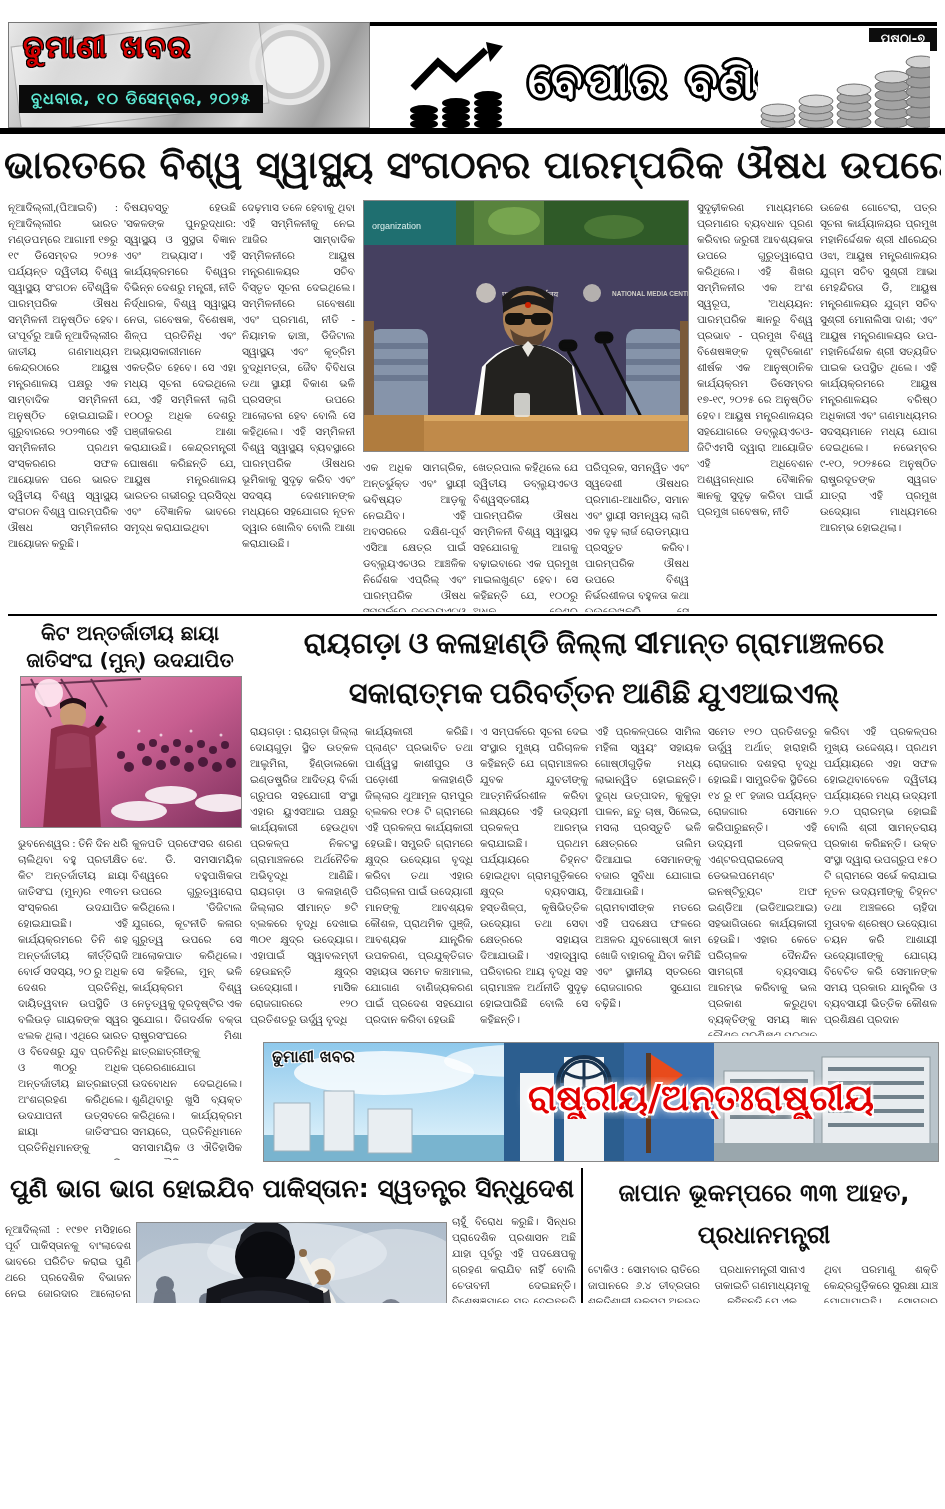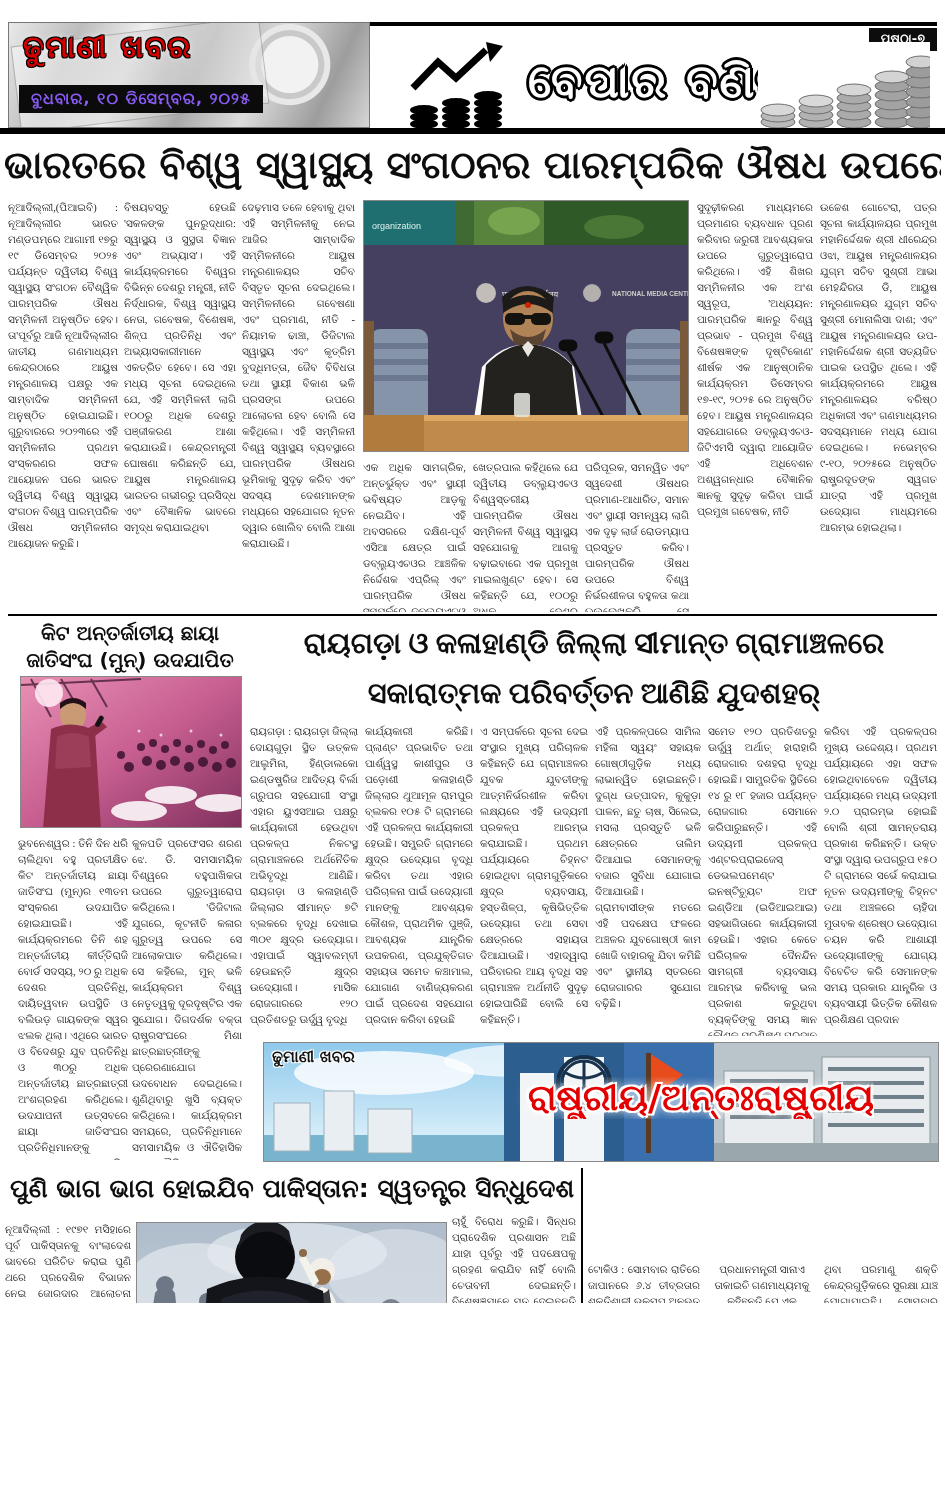--- a/index.html
+++ b/index.html
@@ -22,21 +22,21 @@
   #mast-left .note1 { position:absolute; left:6px; top:8px; width:250px; height:88px;
     background:linear-gradient(100deg,#f5f5f5,#cfcfcf 60%,#e9e9e9); border:1px solid #9a9a9a;
     transform:rotate(-7deg); opacity:.65; }
   #mast-title {
     position:absolute; left:14px; top:6px; width:340px; font-family:"DejaVu Sans",sans-serif;
     font-size:30px; font-weight:bold; color:#d40000; letter-spacing:2px;
     text-shadow:-1px -1px 0 #000, 1px -1px 0 #000, -1px 1px 0 #000, 1px 1px 0 #000, 0 0 6px #ffffff;
   }
   #mast-datebar {
     position:absolute; left:10px; top:62px; padding:4px 12px 5px 12px;
-    background:#0b0b0b; color:#8b5cf6; font-family:"DejaVu Sans",sans-serif;
+    background:#0b0b0b; color:#5eead4; font-family:"DejaVu Sans",sans-serif;
     font-size:16px; font-weight:bold; letter-spacing:1px;
   }
   #head-right { left:370px; top:22px; width:567px; height:106px; background:#ffffff; border-top:4px solid #000; }
   #page-box {
     position:absolute; right:0px; top:2px; background:#0d0d0d; color:#fff;
     font-family:"DejaVu Sans",sans-serif; font-size:13px; font-weight:bold;
     padding:3px 12px 4px 12px;
   }
   #biz-logo {
     position:absolute; left:158px; top:28px; font-family:"DejaVu Sans",sans-serif;
@@ -292,21 +292,21 @@
       <path d="M62 54 l18 -10 l6 6 l-16 12 z" fill="#8e2f4a"></path>
       <rect x="76" y="38" width="5" height="12" rx="2.5" fill="#141414" transform="rotate(30 78 44)"></rect>
       <path d="M36 60 q16 -8 32 0 l2 30 l-36 2 z" fill="#a34361" opacity="0.7"></path>
     </svg>
   </div>
   <div class="col" style="left:18px;  top:836px; width:110px; height:324px;">ଭୁବନେଶ୍ୱର : ତିନି ଦିନ ଧରି ଚାଲିଥିବା ବହୁ ପ୍ରତୀକ୍ଷିତ କିଟ ଅନ୍ତର୍ଜାତୀୟ ଛାୟା ଜାତିସଂଘ (ମୁନ୍)ର ୧୩ତମ ସଂସ୍କରଣ ଉଦଯାପିତ ହୋଇଯାଇଛି। ଏହି କାର୍ଯ୍ୟକ୍ରମରେ ତିନି ଶହ ଅନ୍ତର୍ଜାତୀୟ କୀର୍ତ୍ତିରାଜି ବୋର୍ଡ ସଦସ୍ୟ, ୨୦ ରୁ ଅଧିକ ଦେଶର ପ୍ରତିନିଧି, ଦାୟିତ୍ୱବାନ ଉପସ୍ଥିତି ଓ ବଲିଉଡ଼ ଗାୟକଙ୍କ ସ୍ୱର ଝଲକ ଥିଲା। ଏଥିରେ ଭାରତ ଓ ବିଦେଶରୁ ଯୁବ ପ୍ରତିନିଧି ଓ ୩୦ରୁ ଅଧିକ ଅନ୍ତର୍ଜାତୀୟ ଛାତ୍ରଛାତ୍ରୀ ଅଂଶଗ୍ରହଣ କରିଥିଲେ। ଉଦଯାପନୀ ଉତ୍ସବରେ ଛାୟା ଜାତିସଂଘର ପ୍ରତିନିଧିମାନଙ୍କୁ ଉଦବୋଧନ ଦେଇ କିଟ ବିଶ୍ୱବିଦ୍ୟାଳୟ କୁଳପତି ପ୍ରଫେସର</div>
   <div class="col" style="left:132px; top:836px; width:110px; height:324px;">କୁଳପତି ପ୍ରଫେସର ଶରଣ ଝେ. ଡି. ସମସାମୟିକ ବିଶ୍ୱରେ ବହୁପାଖିକତା ଉପରେ ଗୁରୁତ୍ୱାରୋପ କରିଥିଲେ। 'ଡିଜିଟାଲ ଯୁଗରେ, କୂଟନୀତି କଳାର ଗୁରୁତ୍ୱ ଉପରେ ସେ ଆଲୋକପାତ କରିଥିଲେ। ସେ କହିଲେ, ମୁନ୍ ଭଳି କାର୍ଯ୍ୟକ୍ରମ ବିଶ୍ୱ ନେତୃତ୍ୱକୁ ଦୂରଦୃଷ୍ଟିର ଏକ ସୁଯୋଗ। ଦିଗଦର୍ଶକ ବକ୍ତା ରାଷ୍ଟ୍ରସଂଘରେ ମିଶା ଛାତ୍ରଛାତ୍ରୀଙ୍କୁ ପ୍ରେରଣାଯୋଗ ଉଦବୋଧନ ଦେଇଥିଲେ। ଶୁଣିଥିବାରୁ ଖୁସି ବ୍ୟକ୍ତ କରିଥିଲେ। କାର୍ଯ୍ୟକ୍ରମ ସମୟରେ, ପ୍ରତିନିଧିମାନେ ସମସାମୟିକ ଓ ଐତିହାସିକ ଭୂ-ରାଜନୈତିକ ସଙ୍କଟରୁ ଅନୁକରଣ କରି ଏକାଧିକ ଜାତିସଂଘ କମିଟିରେ ଚାରୁ ଦିନ ବିତାଇଥିଲେ।</div>
 
   <div class="abs headline" id="uail-headline">
     <div>ରାୟଗଡ଼ା ଓ କଳାହାଣ୍ଡି ଜିଲ୍ଲା ସୀମାନ୍ତ ଗ୍ରାମାଞ୍ଚଳରେ</div>
-    <div>ସକାରାତ୍ମକ ପରିବର୍ତ୍ତନ ଆଣିଛି ଯୁଦଶହର୍</div>
+    <div>ସକାରାତ୍ମକ ପରିବର୍ତ୍ତନ ଆଣିଛି ଯୁଏଆଇଏଲ୍</div>
   </div>
   <div class="col" style="left:250px; top:724px; width:108px; height:312px;">ରାୟଗଡ଼ା : ରାୟଗଡ଼ା ଜିଲ୍ଲା ଦୋୟଗୁଡ଼ା ସ୍ଥିତ ଉତ୍କଳ ଆଲୁମିନା, ହିଣ୍ଡାଲକୋ ଇଣ୍ଡଷ୍ଟ୍ରିଜ ଆଦିତ୍ୟ ବିର୍ଲା ଗ୍ରୁପର ସହଯୋଗୀ ସଂସ୍ଥା ଏହାର ୟୁଏସଆଇ ପକ୍ଷରୁ କାର୍ଯ୍ୟକାରୀ ହେଉଥିବା ପ୍ରକଳ୍ପ ନିକଟସ୍ଥ ଗ୍ରାମାଞ୍ଚଳରେ ଅର୍ଥନୈତିକ ଅଭିବୃଦ୍ଧି ଆଣିଛି। ରାୟଗଡ଼ା ଓ କଳାହାଣ୍ଡି ଜିଲ୍ଲାର ସୀମାନ୍ତ ୭ଟି ବ୍ଲକରେ ବୃଦ୍ଧି ଦେଖାଇ ୩୦୧ କ୍ଷୁଦ୍ର ଉଦ୍ୟୋଗ। ଏହାପାଇଁ ସ୍ୱାବଲମ୍ବୀ ହେଉଛନ୍ତି କ୍ଷୁଦ୍ର ଉଦ୍ୟୋଗୀ। ମାସିକ ରୋଜଗାରରେ ୧୨୦ ପ୍ରତିଶତରୁ ଊର୍ଦ୍ଧ୍ୱ ବୃଦ୍ଧି</div>
   <div class="col" style="left:365px; top:724px; width:108px; height:312px;">କାର୍ଯ୍ୟକାରୀ କରିଛି। ପ୍ଲାଣ୍ଟ ପ୍ରଭାବିତ ତଥା ପାର୍ଶ୍ୱସ୍ଥ କାଶୀପୁର ଓ ପଡ଼ୋଶୀ କଳାହାଣ୍ଡି ଜିଲ୍ଲାର ଥୁଆମୂଳ ରାମପୁର ବ୍ଲକର ୧୦୫ ଟି ଗ୍ରାମରେ ଏହି ପ୍ରକଳ୍ପ କାର୍ଯ୍ୟକାରୀ ହେଉଛି। ସମ୍ପ୍ରତି ଗ୍ରାମରେ କ୍ଷୁଦ୍ର ଉଦ୍ୟୋଗ ବୃଦ୍ଧି କରିବା ତଥା ଏହାର ପରିଚାଳନା ପାଇଁ ଉଦ୍ୟୋଗୀ ମାନଙ୍କୁ ଆବଶ୍ୟକ କୌଶଳ, ପ୍ରାଥମିକ ପୁଞ୍ଜି, ଆବଶ୍ୟକ ଯାନ୍ତ୍ରିକ ଉପକରଣ, ପ୍ରଯୁକ୍ତିଗତ ସହାୟତା ସମେତ କଞ୍ଚାମାଲ, ଯୋଗାଣ ବାଣିଜ୍ୟକରଣ ପାଇଁ ପ୍ରଦେଶ ସହଯୋଗ ପ୍ରଦାନ କରିବା ହେଉଛି</div>
   <div class="col" style="left:480px; top:724px; width:108px; height:312px;">ଏ ସମ୍ପର୍କରେ ସୂଚନା ଦେଇ ସଂସ୍ଥାର ମୁଖ୍ୟ ପରିଚାଳକ କହିଛନ୍ତି ଯେ ଗ୍ରାମାଞ୍ଚଳର ଯୁବକ ଯୁବତୀଙ୍କୁ ଆତ୍ମନିର୍ଭରଶୀଳ କରିବା ଲକ୍ଷ୍ୟରେ ଏହି ଉଦ୍ୟମୀ ପ୍ରକଳ୍ପ ଆରମ୍ଭ କରାଯାଇଛି। ପ୍ରଥମ ପର୍ଯ୍ୟାୟରେ ଚିହ୍ନଟ ହୋଇଥିବା ଗ୍ରାମଗୁଡ଼ିକରେ କ୍ଷୁଦ୍ର ବ୍ୟବସାୟ, ହସ୍ତଶିଳ୍ପ, କୃଷିଭିତ୍ତିକ ଉଦ୍ୟୋଗ ତଥା ସେବା କ୍ଷେତ୍ରରେ ସହାୟତା ଦିଆଯାଉଛି। ଏହାଦ୍ୱାରା ପରିବାରର ଆୟ ବୃଦ୍ଧି ସହ ଗ୍ରାମାଞ୍ଚଳ ଅର୍ଥନୀତି ସୁଦୃଢ଼ ହୋଇପାରିଛି ବୋଲି ସେ କହିଛନ୍ତି।</div>
   <div class="col" style="left:595px; top:724px; width:106px; height:312px;">ଏହି ପ୍ରକଳ୍ପରେ ସାମିଲ ମହିଳା ସ୍ୱୟଂ ସହାୟକ ଗୋଷ୍ଠୀଗୁଡ଼ିକ ମଧ୍ୟ ଲାଭାନ୍ୱିତ ହୋଇଛନ୍ତି। ଦୁଗ୍ଧ ଉତ୍ପାଦନ, କୁକୁଡ଼ା ପାଳନ, ଛତୁ ଚାଷ, ସିଲେଇ, ମସଲା ପ୍ରସ୍ତୁତି ଭଳି କ୍ଷେତ୍ରରେ ତାଲିମ ଦିଆଯାଇ ସେମାନଙ୍କୁ ବଜାର ସୁବିଧା ଯୋଗାଇ ଦିଆଯାଉଛି। ଗ୍ରାମବାସୀଙ୍କ ମତରେ ଏହି ପଦକ୍ଷେପ ଫଳରେ ଅଞ୍ଚଳର ଯୁବଗୋଷ୍ଠୀ କାମ ଖୋଜି ବାହାରକୁ ଯିବା କମିଛି ଏବଂ ସ୍ଥାନୀୟ ସ୍ତରରେ ରୋଜଗାରର ସୁଯୋଗ ବଢ଼ିଛି।</div>
   <div class="col" style="left:708px; top:724px; width:109px; height:312px;">ସମେତ ୧୨୦ ପ୍ରତିଶତରୁ ଊର୍ଦ୍ଧ୍ୱ ଅର୍ଥାତ୍ ହାରାହାରି ରୋଜଗାର ଦଶହରା ବୃଦ୍ଧି ହୋଇଛି। ସାମ୍ପ୍ରତିକ ସ୍ଥିତିରେ ୧୪ ରୁ ୧୮ ହଜାର ପର୍ଯ୍ୟନ୍ତ ରୋଜଗାର ସେମାନେ କରିପାରୁଛନ୍ତି। ଏହି ଉଦ୍ୟମୀ ପ୍ରକଳ୍ପ ଏଣ୍ଟରପ୍ରାଇଜେସ୍ ଡେଭଲପମେଣ୍ଟ ଇନଷ୍ଟିଚ୍ୟୁଟ ଅଫ ଇଣ୍ଡିଆ (ଇଡିଆଇଆଇ) ସହଭାଗିତାରେ କାର୍ଯ୍ୟକାରୀ ହେଉଛି। ଏହାର କେତେ ପରିଚାଳକ ଦୈନନ୍ଦିନ ସାମଗ୍ରୀ ବ୍ୟବସାୟ ଆରମ୍ଭ କରିବାକୁ ଭଲ ପ୍ରକାଶ କରୁଥିବା ବ୍ୟକ୍ତିଙ୍କୁ ସମୟ ଜ୍ଞାନ କୌଶଳ ପ୍ରଶିକ୍ଷଣ ପ୍ରଦାନ କରିଥାନ୍ତି। ଶ୍ରୀ ସାମନ୍ତରାୟ କହିଛନ୍ତି</div>
   <div class="col" style="left:824px; top:724px; width:113px; height:312px;">କରିବା ଏହି ପ୍ରକଳ୍ପର ମୁଖ୍ୟ ଉଦ୍ଦେଶ୍ୟ। ପ୍ରଥମ ପର୍ଯ୍ୟାୟରେ ଏହା ସଫଳ ହୋଇଥିବାବେଳେ ଦ୍ୱିତୀୟ ପର୍ଯ୍ୟାୟରେ ମଧ୍ୟ ଉଦ୍ୟମୀ ୨.୦ ପ୍ରାରମ୍ଭ ହୋଇଛି ବୋଲି ଶ୍ରୀ ସାମନ୍ତରାୟ ପ୍ରକାଶ କରିଛନ୍ତି। ଉକ୍ତ ସଂସ୍ଥା ଦ୍ୱାରା ଉପଗ୍ରୁପ ୧୫୦ ଟି ଗ୍ରାମରେ ସର୍ଭେ କରାଯାଇ ନୂତନ ଉଦ୍ୟମୀଙ୍କୁ ଚିହ୍ନଟ ତଥା ଅଞ୍ଚଳରେ ଚାହିଦା ମୁତାବକ ଶ୍ରେଷ୍ଠ ଉଦ୍ୟୋଗ ଚୟନ କରି ଆଶାୟୀ ଉଦ୍ୟୋଗୀଙ୍କୁ ଯୋଗ୍ୟ ବିବେଚିତ କରି ସେମାନଙ୍କ ସମୟ ପ୍ରକାର ଯାନ୍ତ୍ରିକ ଓ ବ୍ୟବସାୟୀ ଭିତ୍ତିକ କୌଶଳ ପ୍ରଶିକ୍ଷଣ ପ୍ରଦାନ</div>
 
   <div class="photo" style="left:263px; top:1042px; width:676px; height:120px;">
     <svg width="676" height="120" viewBox="0 0 676 120" style="position:absolute; left:0; top:0;">
@@ -419,20 +419,24 @@
       </g>
     </svg>
   </div>
 
   <div class="col" style="left:136px; top:1442px; width:98px;  height:44px;margin-top:12px;">ପାଖତୁନଖ୍ୱାରେ ସ୍ୱାଧୀନତା ସମର୍ଥନ ଏବଂ ପ୍ରବଳ ବିରୋଧ ଚାଲିଛି</div>
   <div class="col" style="left:242px; top:1442px; width:98px;  height:44px;">ସରକାରରେ ଥିବା ପକ୍ଷ-ଏ ୨୮ଟି ସାମ୍ବିଧାନିକ ସଂଶୋଧନ</div>
   <div class="col" style="left:348px; top:1442px; width:99px;  height:44px;">ଅଂଶଧାର ପରିଷଦ ସିନ୍ଧୁ ପାର୍ଟି (ଡିପି) ସିନ୍ଧକୁ ବିଭାଜନ କରିବାକୁ</div>
   <div class="col" style="left:452px; top:1214px; width:124px; height:276px;">ଚାହୁଁ ବିରୋଧ କରୁଛି। ସିନ୍ଧର ପ୍ରାଦେଶିକ ପ୍ରଶାସନ ଅଛି ଯାହା ପୂର୍ବରୁ ଏହି ପଦକ୍ଷେପକୁ ଗ୍ରହଣ କରାଯିବ ନାହିଁ ବୋଲି ଚେତାବନୀ ଦେଇଛନ୍ତି।  ବିଶେଷଜ୍ଞମାନେ ମତ ଦେଇଛନ୍ତି ଯେ ଅଧିକ ପ୍ରଦେଶ ସୃଷ୍ଟି କରିବା ଦ୍ୱାରା ଉନ୍ନତି ଅପେକ୍ଷା ଅଧିକ କ୍ଷତି ହୋଇପାରେ। ବରିଷ୍ଠ ଅଧିକାରୀ ଶାସନ ସହିତ ଅନ୍ୟ ବିଶେଷଜ୍ଞମାନେ କହିଛନ୍ତି ଯେ ପାକିସ୍ତାନର ପ୍ରକୃତ ସମସ୍ୟା ଦୁର୍ବଳ ଅନୁଷ୍ଠାନ, ଅସମାନ ଆଇନ ଲାଗୁ କରିବା ଏବଂ ଶାସନ ସ୍ଥାନୀୟ ସ୍ତରରେ ରହିଛି।  ସେମାନେ ସ୍ପଷ୍ଟ କହିଛନ୍ତି ଯେ ଏହି ମୌଳିକ ସମସ୍ୟାଗୁଡ଼ିକୁ ସମାଧାନ ନ କରି କେବଳ ପ୍ରଦେଶଗୁଡ଼ିକୁ ବାଣ୍ଟିବା ଦ୍ୱାରା ଅବସ୍ଥା ଆହୁରି କଠିନ ହୋଇପାରେ ଏବଂ ସାଂସ୍କୃତିକ ଉତ୍ତେଜନା ବଢ଼ିପାରେ।</div>
 
   <div class="rule-v" style="left:581px; top:1168px; width:2px; height:322px;"></div>
+  <div class="abs headline" id="japan-headline">
+    <div>ଜାପାନ ଭୂକମ୍ପରେ ୩୩ ଆହତ, ପ୍ରଧାନମନ୍ତ୍ରୀ</div>
+
+  </div>
   <div class="col" style="left:588px; top:1262px; width:112px; height:230px;">ଟୋକିଓ : ସୋମବାର ରାତିରେ ଜାପାନରେ ୬.୪ ତୀବ୍ରତାର ଶକ୍ତିଶାଳୀ ଭୂକମ୍ପ ଅନୁଭୂତ ହୋଇଛି। ଏବେ ବି ଝଟକା ଅନୁଭୂତ ହେଉଛି। ଭୂକମ୍ପ ପରେ ଜାପାନର ଉପକୂଳବର୍ତ୍ତୀ ଅଞ୍ଚଳରେ ମଧ୍ୟ ସୁନାମି ଆସିଛି। ଏହି ବିପର୍ଯ୍ୟୟ ସମ୍ପ୍ରତି ଦେଶକୁ ଅଥୟ କରିଦେଇଛି। ଜାପାନ ପ୍ରଧାନମନ୍ତ୍ରୀ ସାନାଏ ତାକାଇଚି ଏକ ଏମରଜେନ୍ସି ଟାସ୍କ ଫୋର୍ସ ଗଠନ କରିଛନ୍ତି।  ଜାପାନରୁ ଧସିଯାଉଥିବା ଗଣ୍ଡଗୋଳ କ୍ଷତିଗ୍ରସ୍ତ ହେବା ପର୍ଯ୍ୟନ୍ତ ଆଘାତଜନିତ ଚିତ୍ର ସାମ୍ନାକୁ ଆସୁଛି। ସର୍ବି ଏବଂ ଦୀର୍ଘକାଳୀନ ପରିଚାଳନା ସଂସ୍ଥା ଅନୁଯାୟୀ, ଭୂମିକମ୍ପରେ ୩୩ ଜଣ ଆହତ ହୋଇଥିବା ସୂଚନା ମିଳିଛି, ସେମାନଙ୍କ ମଧ୍ୟରୁ କେତେକଙ୍କ ଅବସ୍ଥା ଗୁରୁତର ଅଛି।  ପ୍ରଧାନମନ୍ତ୍ରୀ ସାନାଏ ତାକାଇଚି</div>
   <div class="col" style="left:706px; top:1262px; width:112px; height:230px; text-align:center;">ପ୍ରଧାନମନ୍ତ୍ରୀ ସାନାଏ ତାକାଇଚି ଗଣମାଧ୍ୟମକୁ କହିଛନ୍ତି ଯେ ଏକ ଏମରଜେନ୍ସି ଟାସ୍କ ଫୋର୍ସ ଗଠନ କରାଯାଇଛି। 'ଲୋକଙ୍କ ଜୀବନ ଆମ ପାଇଁ ସବୁଠାରୁ ଗୁରୁତ୍ୱପୂର୍ଣ୍ଣ, ଏବଂ ଆମେ ସେମାନଙ୍କୁ ବଞ୍ଚାଇବା ପାଇଁ ଯଥାସମ୍ଭବ ଚେଷ୍ଟା କରିବୁ,' ବୋଲି ସେ କହିଛନ୍ତି। ଏହି ଅଞ୍ଚଳରେ ଥିବା ପରମାଣୁ ଶକ୍ତି କେନ୍ଦ୍ରଗୁଡ଼ିକରେ ସୁରକ୍ଷା ଯାଞ୍ଚ କରାଯାଉଛି।  ଗଣମାଧ୍ୟମକୁ କହିଛନ୍ତି ଯେ ଏକ ଏମରଜେନ୍ସି ଟାସ୍କ ଫୋର୍ସ ଗଠନ କରାଯାଇଛି। 'ଲୋକଙ୍କ ଜୀବନ ଆମ ପାଇଁ ସବୁଠାରୁ ଗୁରୁତ୍ୱପୂର୍ଣ୍ଣ,</div>
   <div class="rule-h" style="left:708px; top:1404px; width:96px; height:2px; background:#333;"></div>
   <div class="col" style="left:824px; top:1262px; width:114px; height:230px;">ଥିବା ପରମାଣୁ ଶକ୍ତି କେନ୍ଦ୍ରଗୁଡ଼ିକରେ ସୁରକ୍ଷା ଯାଞ୍ଚ ଯୋଗାଯାଇଛି।  ସୋମବାର ରାତି ପ୍ରାୟ ୧୧ଟା୧୫ ସମୟରେ ଘଟିଥିବା ଭୂମିକମ୍ପର କେନ୍ଦ୍ରସ୍ଥଳ ଜାପାନର ହୋନସୁ ଦ୍ୱୀପ ନିକଟରେ ଅବସ୍ଥିତ ଥିଲା, ଯାହା ଫଳରେ ଜାପାନର ଅଧିକାଂଶ ସ୍ଥାନରେ ଭୂମିକମ୍ପ ଅନୁଭୂତ ହୋଇଥିଲା। ଭୂମିକମ୍ପର ବେଗ ଏତେ ଶକ୍ତିଶାଳୀ ଥିଲା ଯେ ଏହା ସମୁଦ୍ରରେ ତରଙ୍ଗ ସୃଷ୍ଟି କରିଥିଲା ଏବଂ ଜାପାନ ସମେତ ପ୍ରଶାନ୍ତ ମହାସାଗର ଆଖପାଖ ଦେଶଗୁଡ଼ିକ ପାଇଁ ସୁନାମି ଚେତାବନୀ ଜାରି କରାଯାଇଥିଲା।</div>
 
   <div class="rule-h" style="left:75px; top:1492px; width:868px; height:6px;"></div>
 
 </div>
 
 </body></html>

